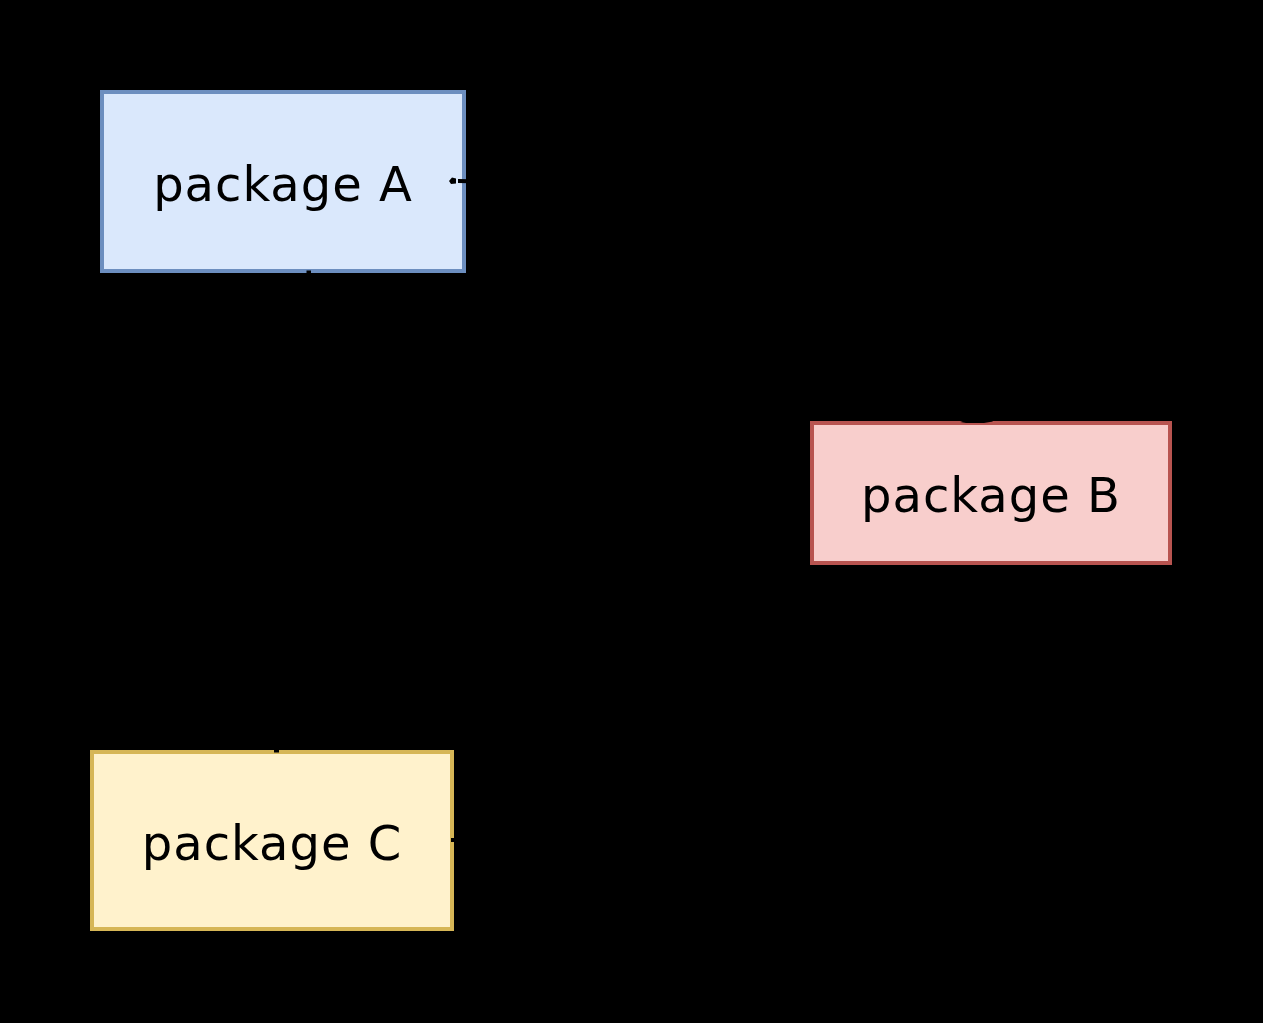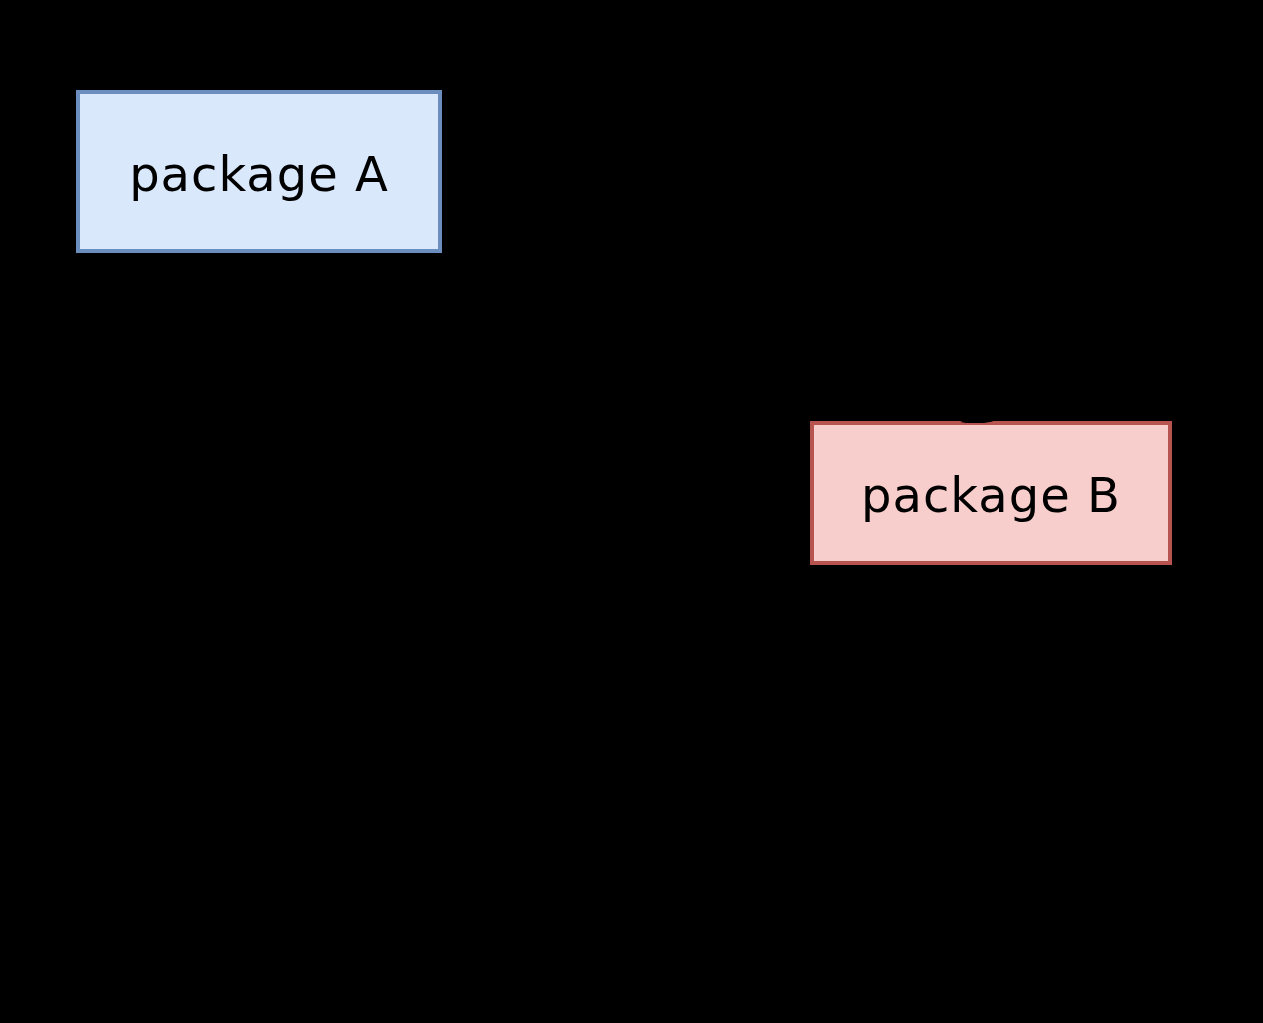--- a/index.html
+++ b/index.html
@@ -18,21 +18,21 @@
   .node {
     position: absolute;
     box-sizing: border-box;
     border: 4px solid;
     display: flex;
     align-items: center;
     justify-content: center;
     z-index: 1;
   }
   .node-a {
-    left: 76px; top: 90px; width: 366px; height: 163px;
+    left: 100px; top: 90px; width: 366px; height: 183px;
     background: #dae8fc; border-color: #6c8ebf;
   }
   .node-b {
     left: 810px; top: 421px; width: 362px; height: 144px;
     background: #f8cecc; border-color: #b85450;
   }
   .node-c {
     left: 90px; top: 750px; width: 364px; height: 181px;
     background: #fff2cc; border-color: #d6b656;
   }
@@ -58,20 +58,23 @@
 <div class="canvas">
 
   <div class="node node-a">
     <span class="node-label">package A</span>
   </div>
 
   <div class="node node-b">
     <span class="node-label">package B</span>
   </div>
 
+  <div class="node node-c">
+    <span class="node-label">package C</span>
+  </div>
 
   <svg class="edges-overlay" width="1263" height="1023" viewBox="0 0 1263 1023" xmlns="http://www.w3.org/2000/svg">
 
     <path d="M458,181 C640,181 977,260 977,416" stroke="#000000" stroke-width="4" fill="none"></path>
     <path d="M309,277 C309,450 277,560 277,747" stroke="#000000" stroke-width="4" fill="none"></path>
     <path d="M458,840 C700,840 988,750 988,607" stroke="#000000" stroke-width="4" fill="none"></path>
 
     <polygon fill="#000000" points="449,181 452,177.5 456,178.5 456,183.5 451,184"></polygon>
     <rect fill="#000000" x="306.5" y="270.5" width="4.5" height="3.5"></rect>
     <polygon fill="#000000" points="960,422 967,419.5 990,419.5 993,421.5 984,423 966,423"></polygon>

